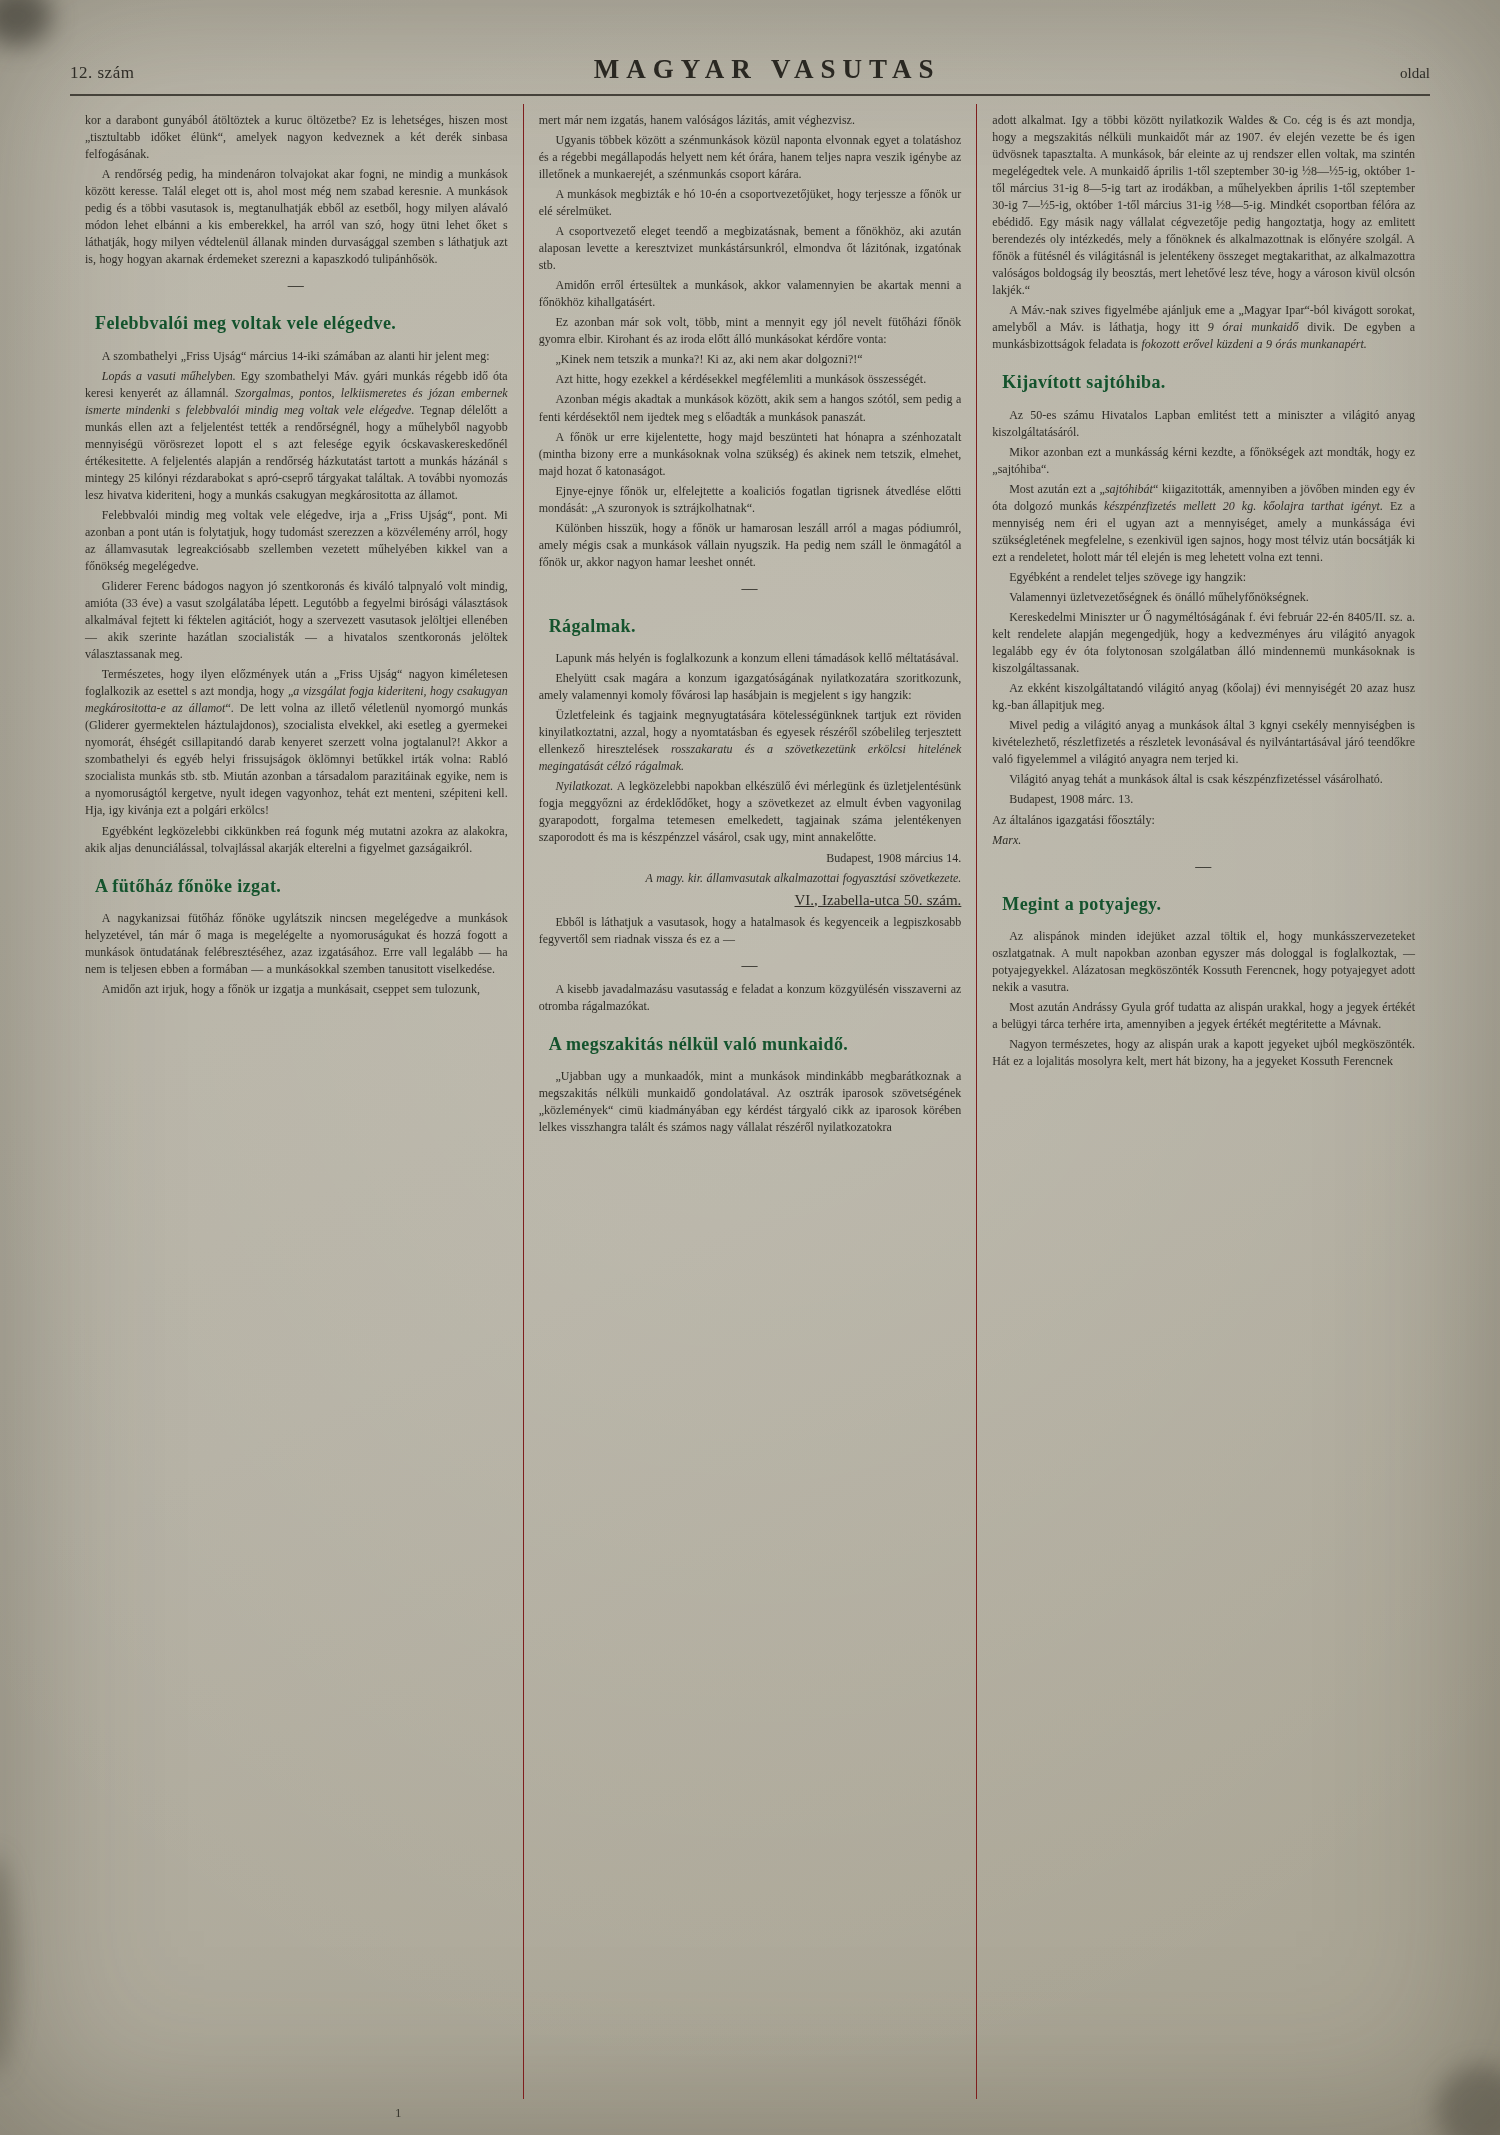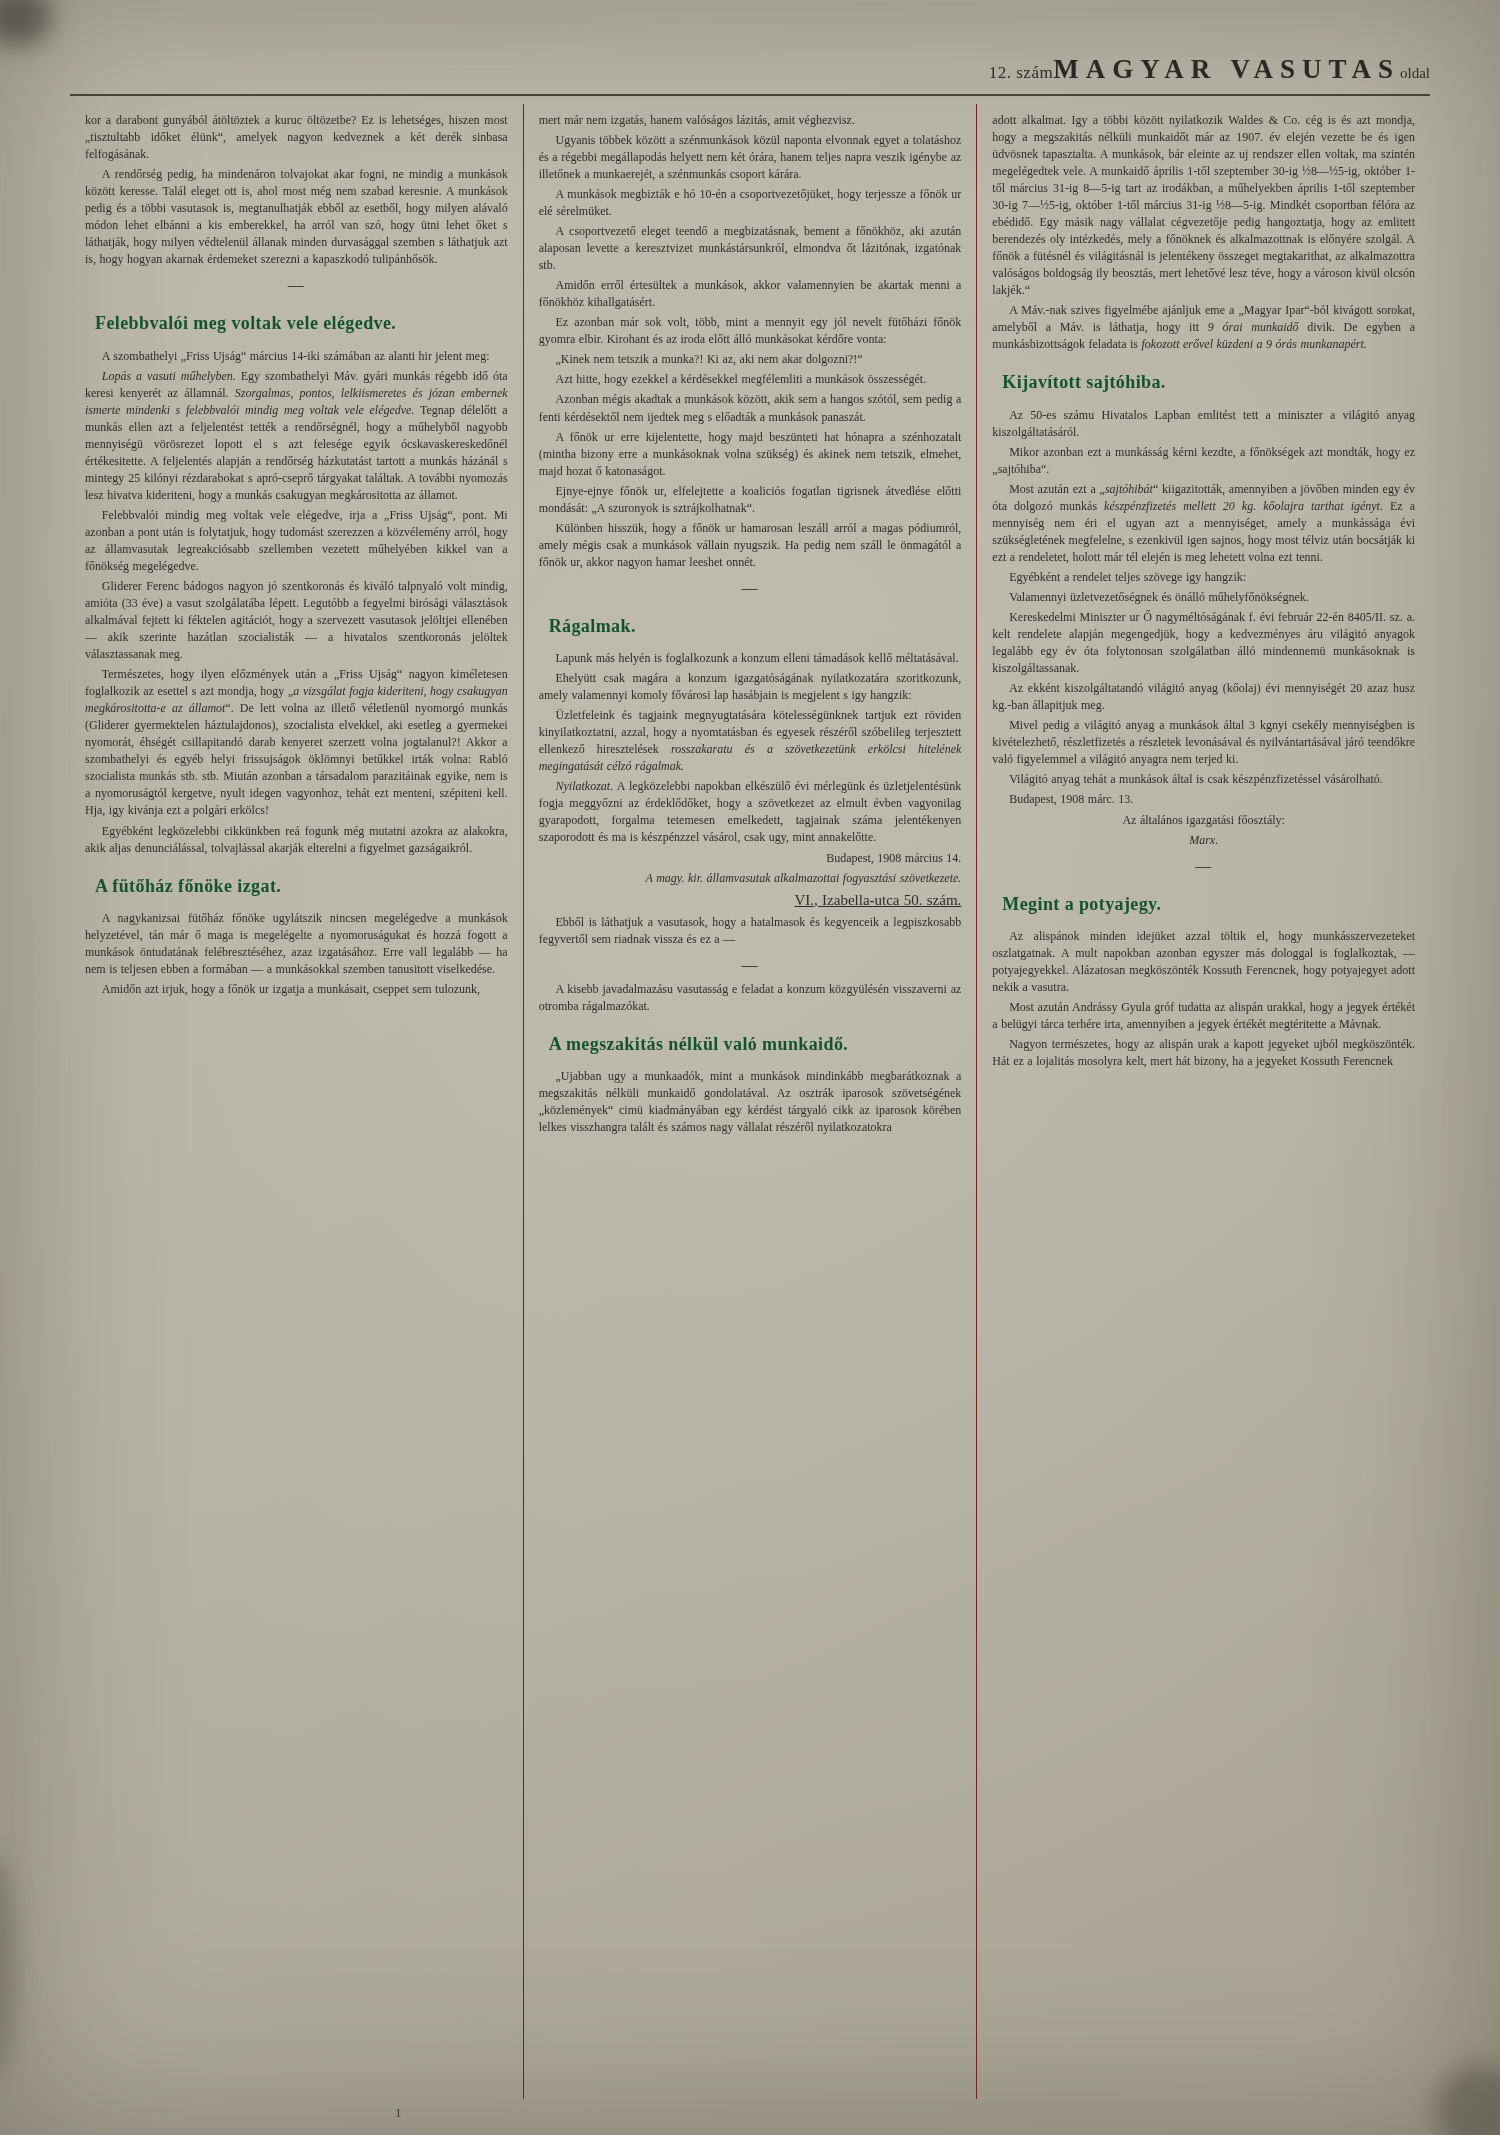--- a/index.html
+++ b/index.html
@@ -21,21 +21,21 @@
   .smudge {
     position: absolute; border-radius: 50%;
     filter: blur(12px); pointer-events: none;
   }
   .smudge.tl { left: -18px; top: -14px; width: 70px; height: 60px; background: rgba(42,40,32,0.55); }
   .smudge.bl { left: -30px; bottom: 60px; width: 46px; height: 220px; background: rgba(60,56,44,0.30); }
   .smudge.br { right: -26px; bottom: -20px; width: 90px; height: 90px; background: rgba(50,46,36,0.35); }
 
   .page-header {
     position: absolute; left: 70px; right: 70px; top: 54px;
-    display: flex; align-items: baseline; justify-content: flex-end;
+    display: flex; align-items: baseline; justify-content: space-between;
     border-bottom: 2px solid #45423a;
     padding-bottom: 9px;
   }
   .issue { font-size: 17px; letter-spacing: 0.5px; }
   .masthead { font-size: 27px; font-weight: bold; letter-spacing: 7px; color: #2a2822; }
   .pagelabel { font-size: 15px; }
 
   .columns {
     position: absolute; left: 70px; right: 70px; top: 104px; bottom: 36px;
     display: flex;
@@ -43,21 +43,21 @@
   .col { flex: 1 1 0; padding: 8px 15px 0 15px; overflow: hidden; }
   .col + .col { border-left: 1px solid #7f1d1d; }
 
   .para {
     font-size: 12px; line-height: 1.42;
     text-align: justify; text-indent: 1.4em;
     margin: 0 0 3px 0;
     word-spacing: 0.5px;
   }
   .para.center { text-align: right; text-indent: 0; margin-left: 12px; }
-  .para.right  { text-align: center;  text-indent: 0; }
+  .para.right  { text-align: left;  text-indent: 0; }
   .para.noindent { text-indent: 0; }
   .para.small { font-size: 15px; text-decoration: underline; }
   .it { font-style: italic; }
   .headline {
     font-size: 18px; font-weight: bold; text-align: left;
     line-height: 1.3; letter-spacing: 0.4px;
     margin: 18px 10px 12px 10px; color: #14532d;
   }
   .rule-dash { text-align: center; font-size: 16px; margin: 8px 0 7px 0; letter-spacing: 1px; }
 

